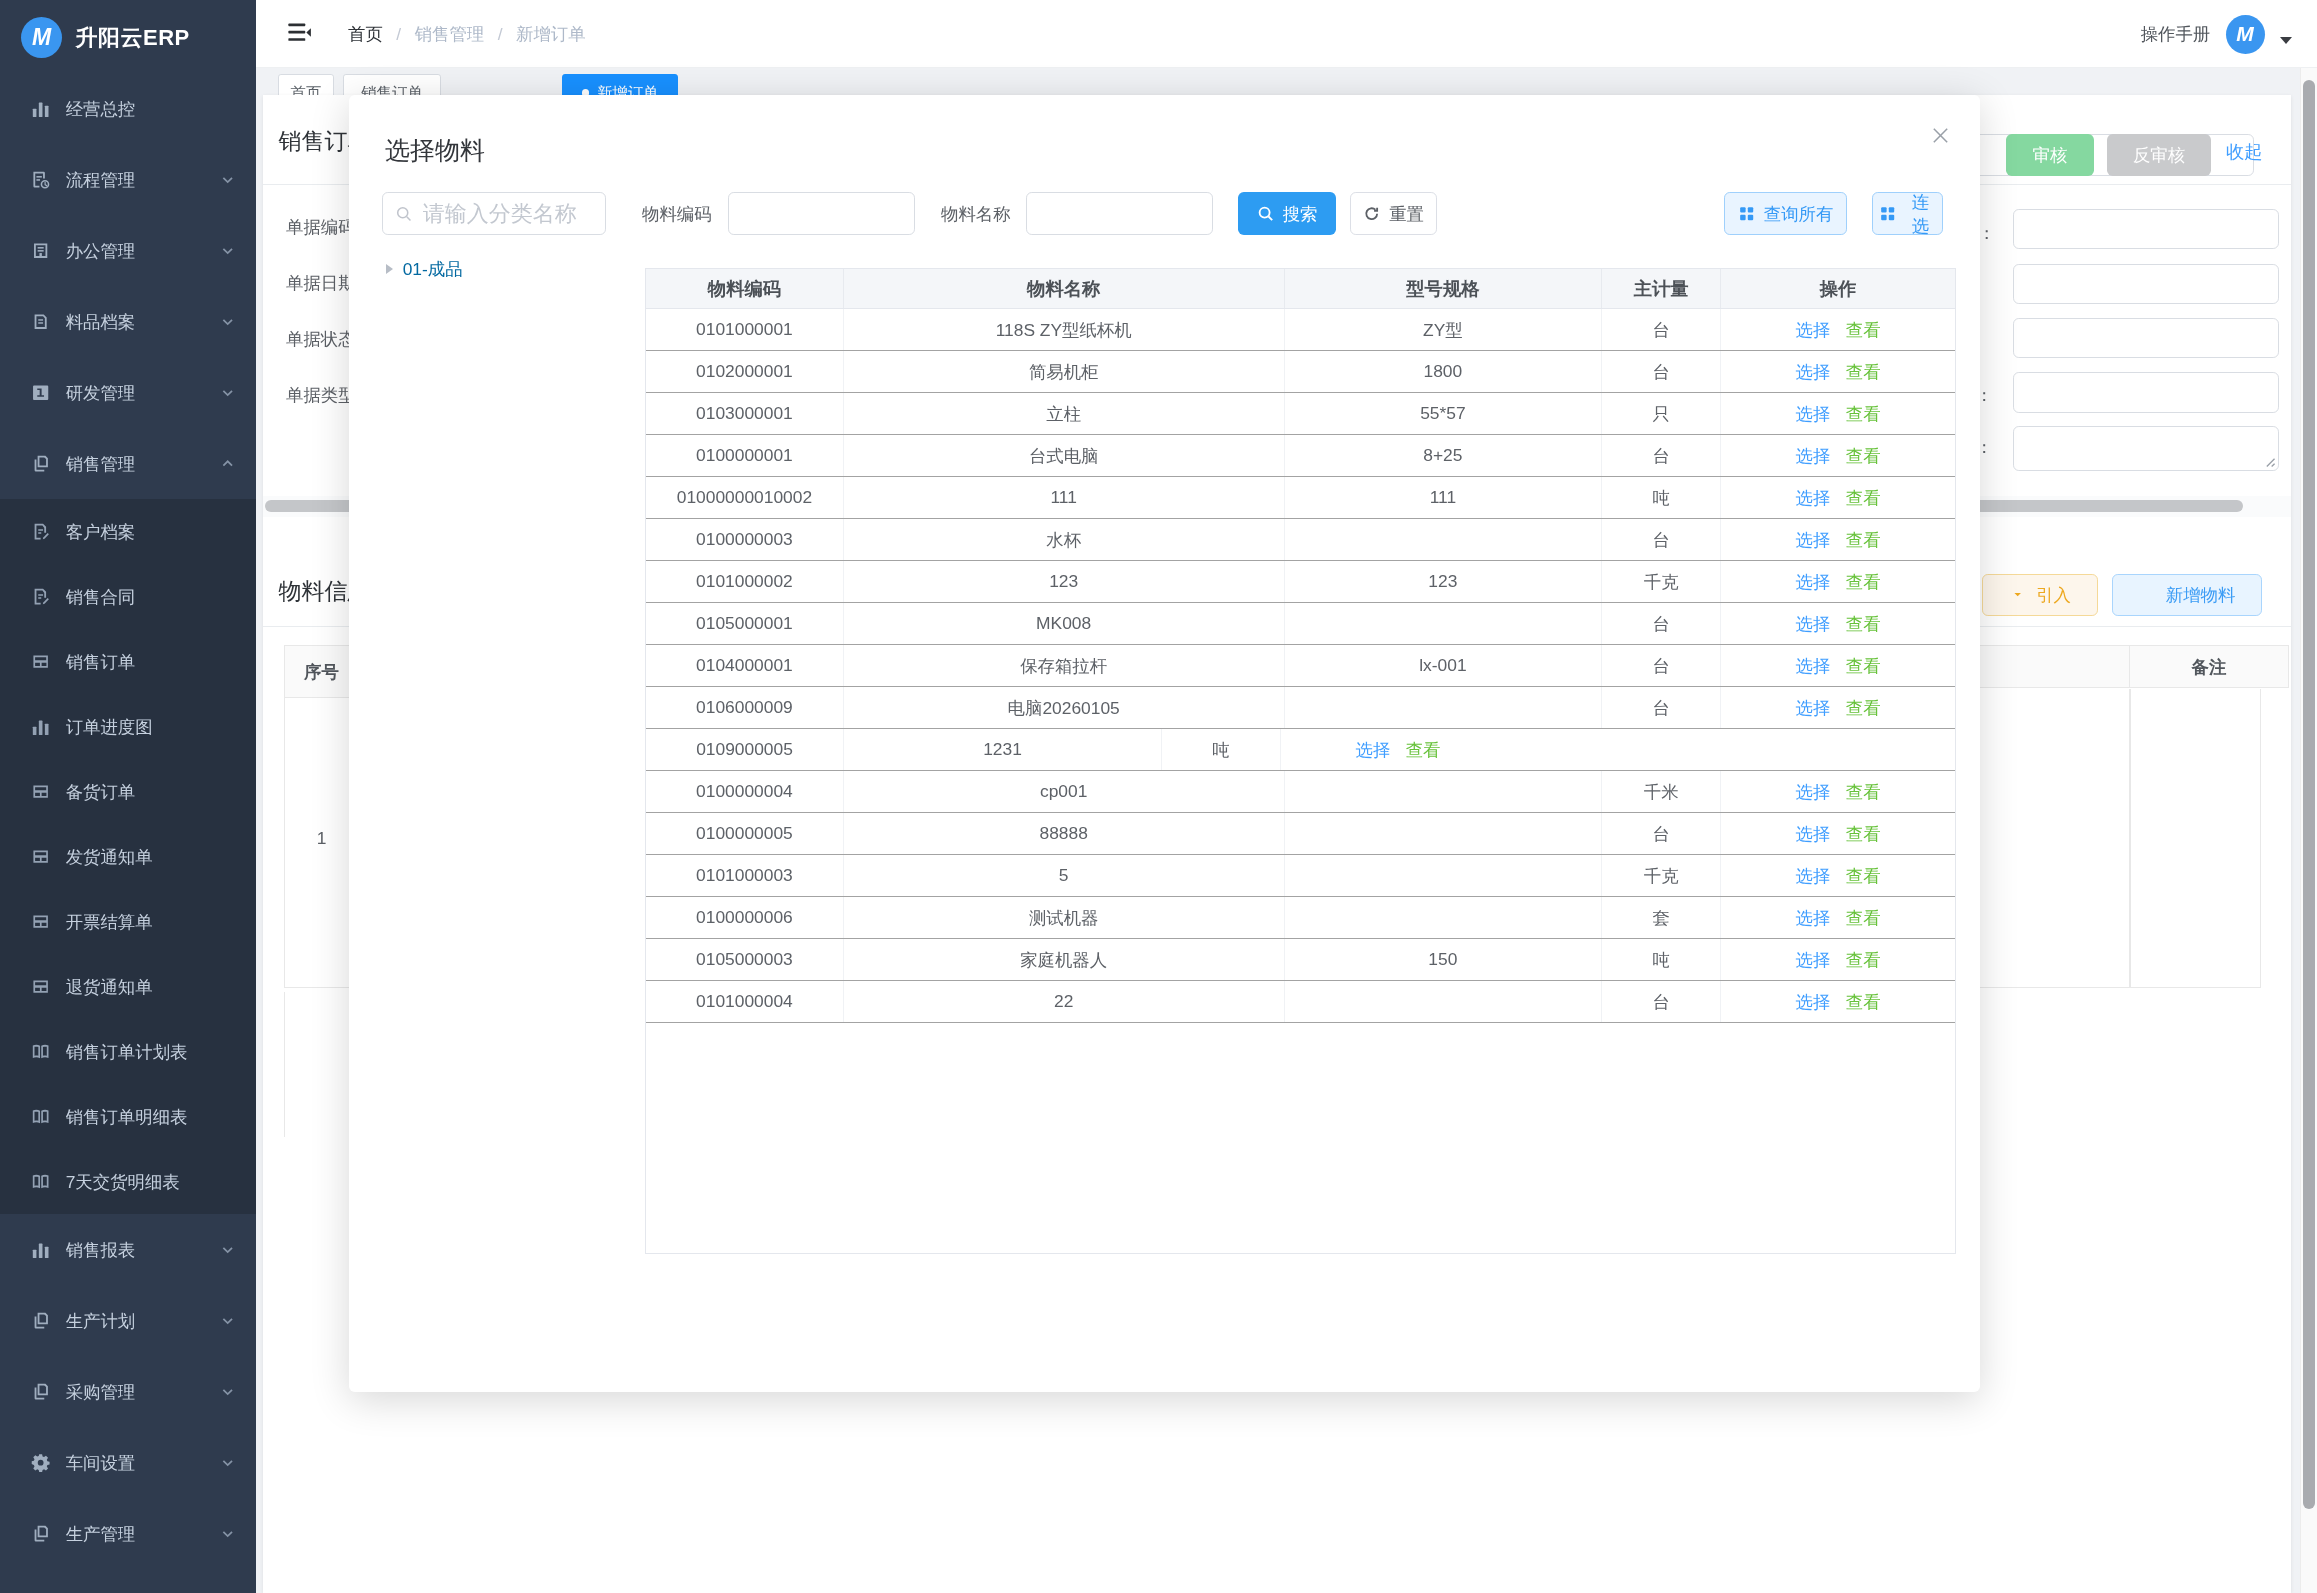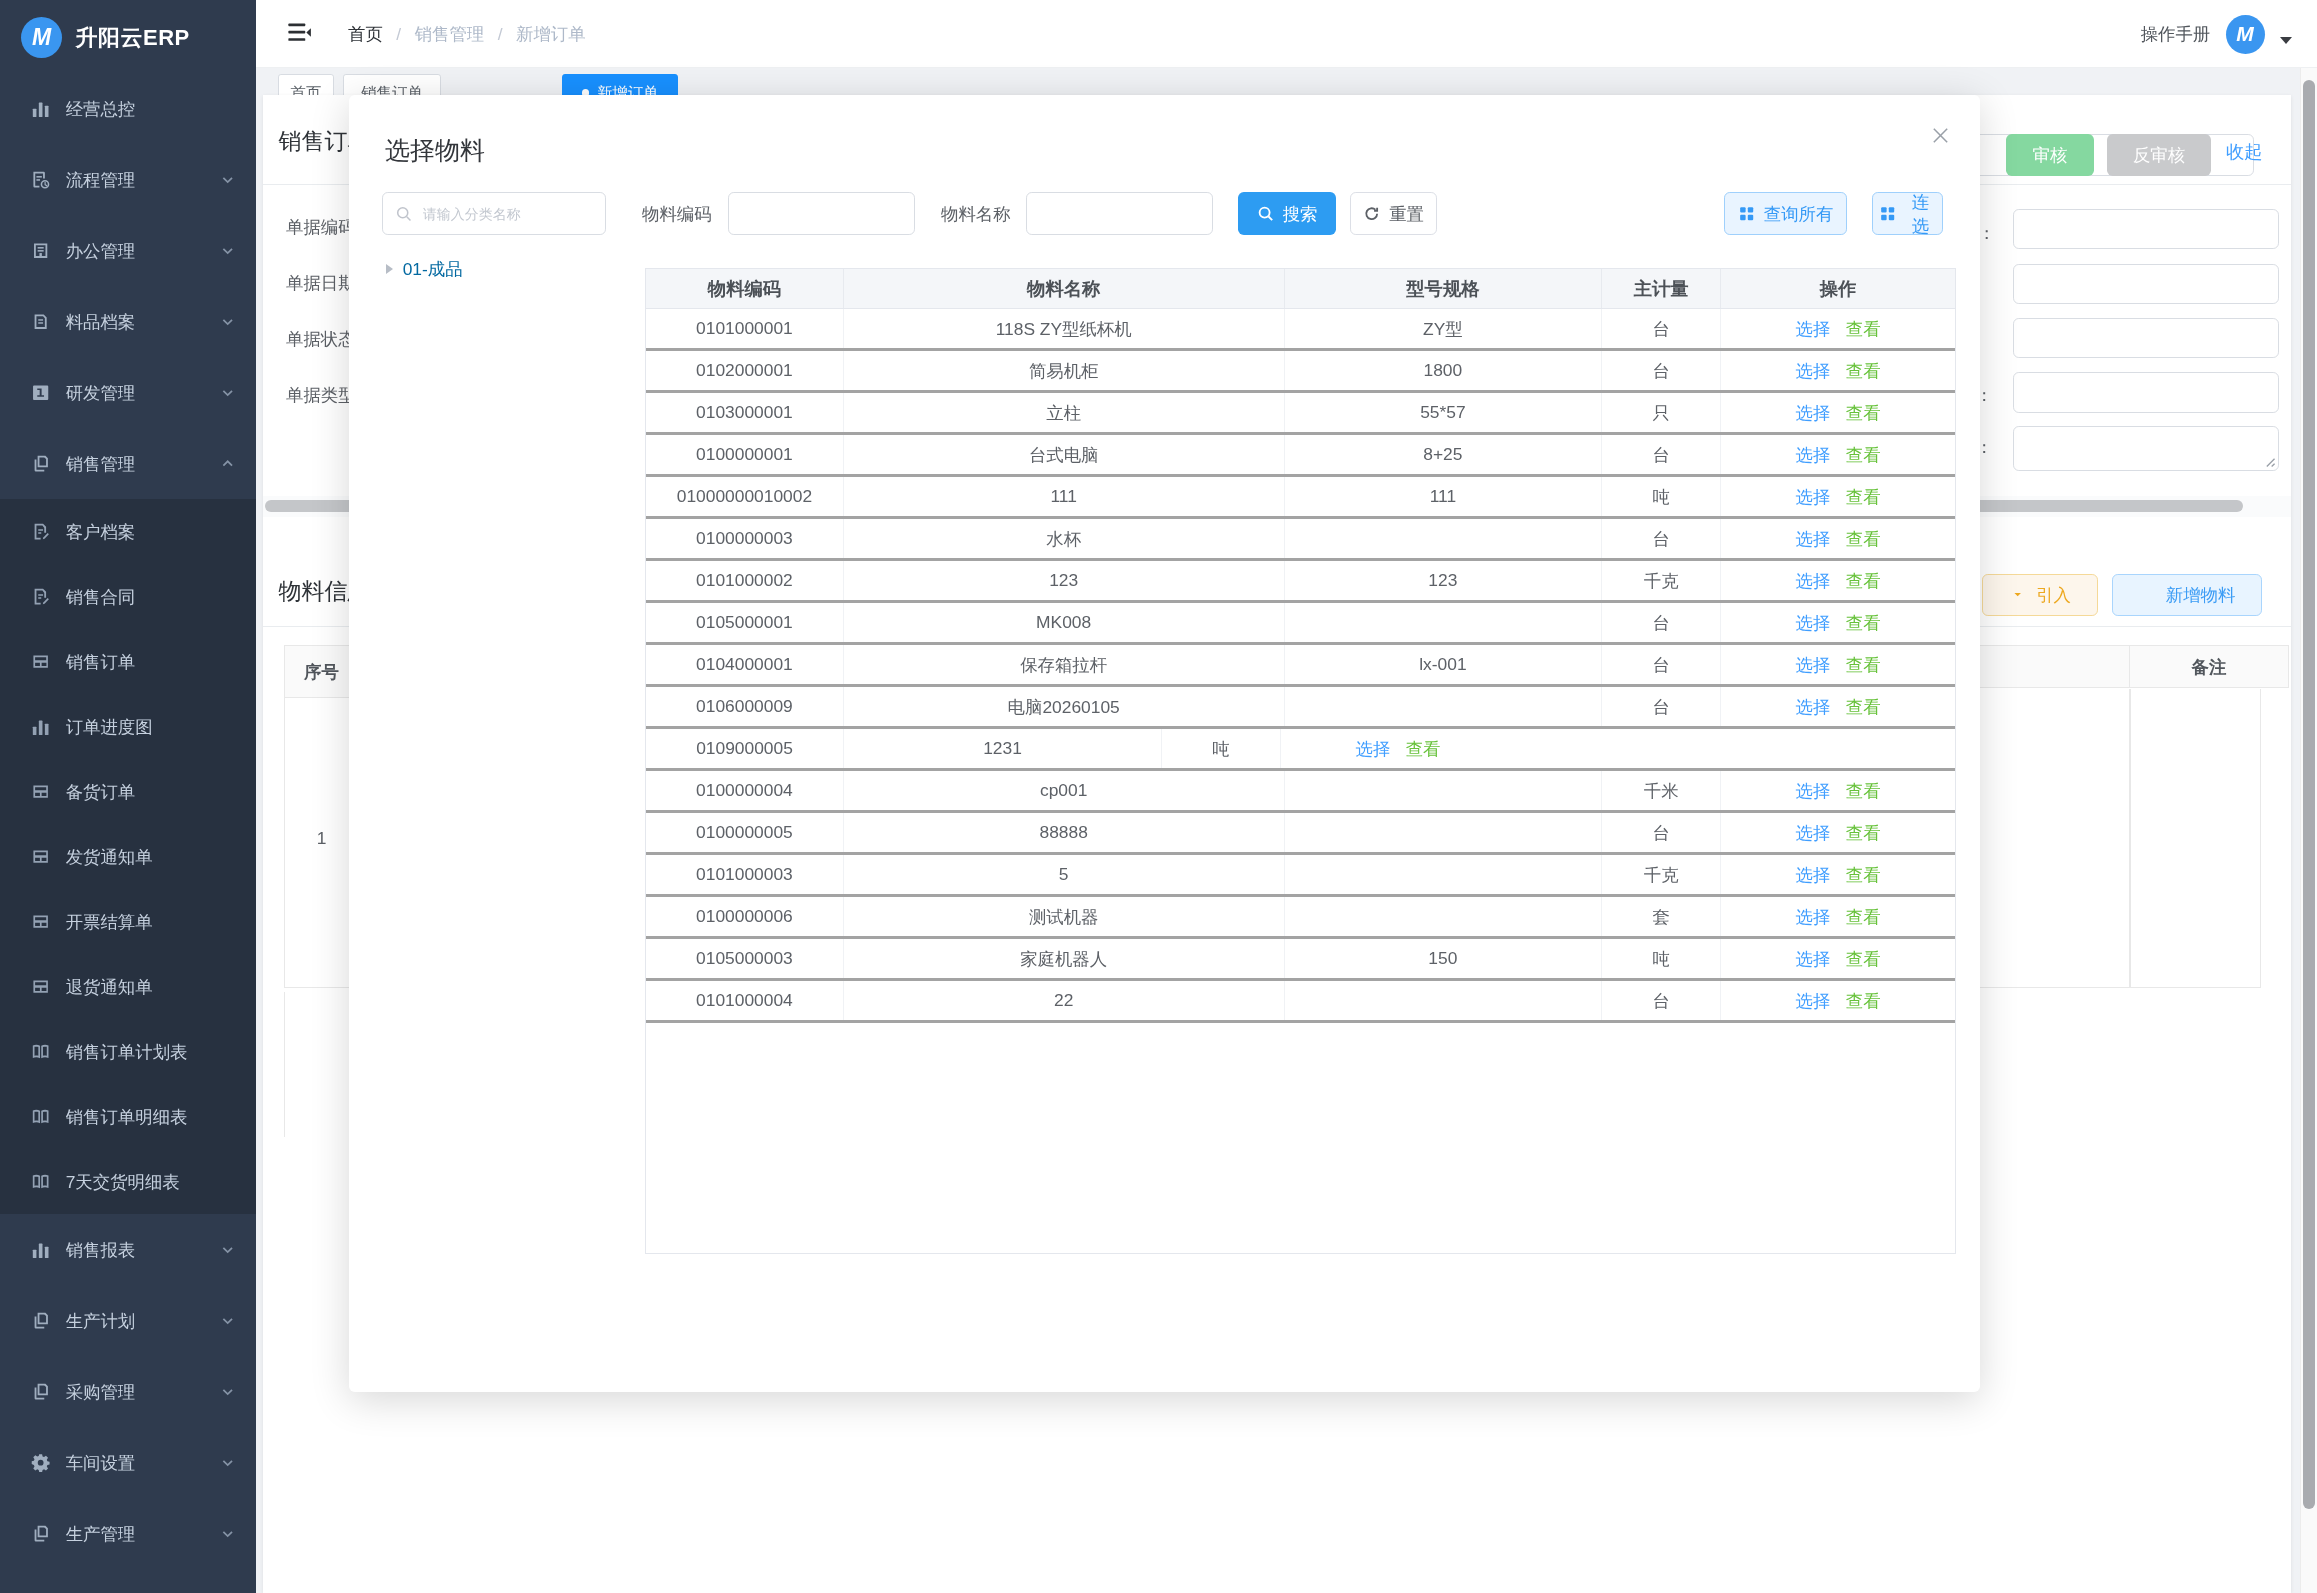--- a/index.html
+++ b/index.html
@@ -76,21 +76,21 @@
 
   
   .modal{position:absolute;left:349px;top:95px;width:1631px;height:1297px;background:#fff;border-radius:5.8px;z-index:10;
          box-shadow:0 7.7px 39px rgba(0,0,0,.16);}
   .modal-title{position:absolute;left:36px;top:39px;font-size:25px;color:#33363b;}
   .modal-close{position:absolute;left:1574px;top:23px;width:35px;height:35px;color:#9aa0a8;cursor:pointer;
                display:flex;align-items:center;justify-content:center;}
   .modal-close svg{width:21px;height:21px;stroke:currentColor;stroke-width:1.6;}
   .tree-search{position:absolute;left:33px;top:97px;width:224px;height:43px;border:1px solid #d9dde3;border-radius:5.8px;
                display:flex;align-items:center;padding:0 11.6px;gap:8.7px;background:#fff;}
-  .tree-search input{border:none;outline:none;flex:1;font-size:14px;font-family:inherit;color:#333;min-width:0;}
+  .tree-search input{border:none;outline:none;flex:1;font-size:22px;font-family:inherit;color:#333;min-width:0;}
   .tree-search input::placeholder{color:#c3c8d0;}
   .sicon{width:17.4px;height:17.4px;color:#c0c4cc;flex:0 0 17.4px;}
   .sicon svg{width:17.4px;height:17.4px;display:block;stroke:currentColor;fill:none;stroke-width:1.6;}
   .tree-node{position:absolute;left:37px;top:162px;display:flex;align-items:center;gap:9.7px;font-size:17.4px;color:#0369a1;cursor:pointer;}
   .tree-caret{width:0;height:0;border-top:5.8px solid transparent;border-bottom:5.8px solid transparent;border-left:7.7px solid #b7bdc6;}
 
   .flt-label{position:absolute;top:97px;height:43px;display:flex;align-items:center;font-size:17.4px;color:#5c6066;}
   .flt-inp{top:97px;height:43px;width:187px;}
   .mbtn{position:absolute;top:97px;height:43px;border-radius:5.8px;font-size:17.4px;display:flex;align-items:center;justify-content:center;
         gap:8.7px;cursor:pointer;border:none;font-family:inherit;}
@@ -99,21 +99,21 @@
   .btn-reset{left:1001px;width:87px;background:#fff;border:1px solid #dcdfe6;color:#5c6066;}
   .btn-plainblue{background:#e9f4ff;border:1px solid #9fd0fc;color:#3499f6;}
   .btn-plainblue .bicon svg{fill:currentColor;stroke:none;}
   .btn-queryall{left:1375px;width:123px;}
   .btn-multisel{left:1523px;width:71px;}
 
   .mtable{position:absolute;left:296px;top:173px;width:1311px;height:986px;border:1px solid #e4e7ed;}
   .mthead{display:flex;height:40px;background:#f4f6f9;border-bottom:1px solid #e4e7ed;}
   .mth{display:flex;align-items:center;justify-content:center;font-size:18.3px;font-weight:bold;color:#4c5157;border-right:1px solid #e7eaef;}
   .mth:last-child{border-right:none;}
-  .trow{display:flex;height:42px;border-bottom:3px solid #a3a3a3;}
+  .trow{display:flex;height:42px;border-bottom:1px solid #a3a3a3;}
   .tc{display:flex;align-items:center;justify-content:center;font-size:17.4px;color:#5d6167;border-right:1px solid #f0f2f5;overflow:hidden;}
   .tc:last-child{border-right:none;}
   .c0{width:198px;} .c1{width:441px;} .c2{width:318px;} .c3{width:119px;} .c4{width:234px;}
   .act-select{color:#409eff;cursor:pointer;margin-right:15.4px;}
   .act-view{color:#67c23a;cursor:pointer;}
 
   .resize-grip{position:absolute;right:2.9px;bottom:2.9px;width:13.5px;height:13.5px;}
   .resize-grip svg{width:13.5px;height:13.5px;stroke:#9aa0a8;stroke-width:1.4;}
 </style>
 </head>

